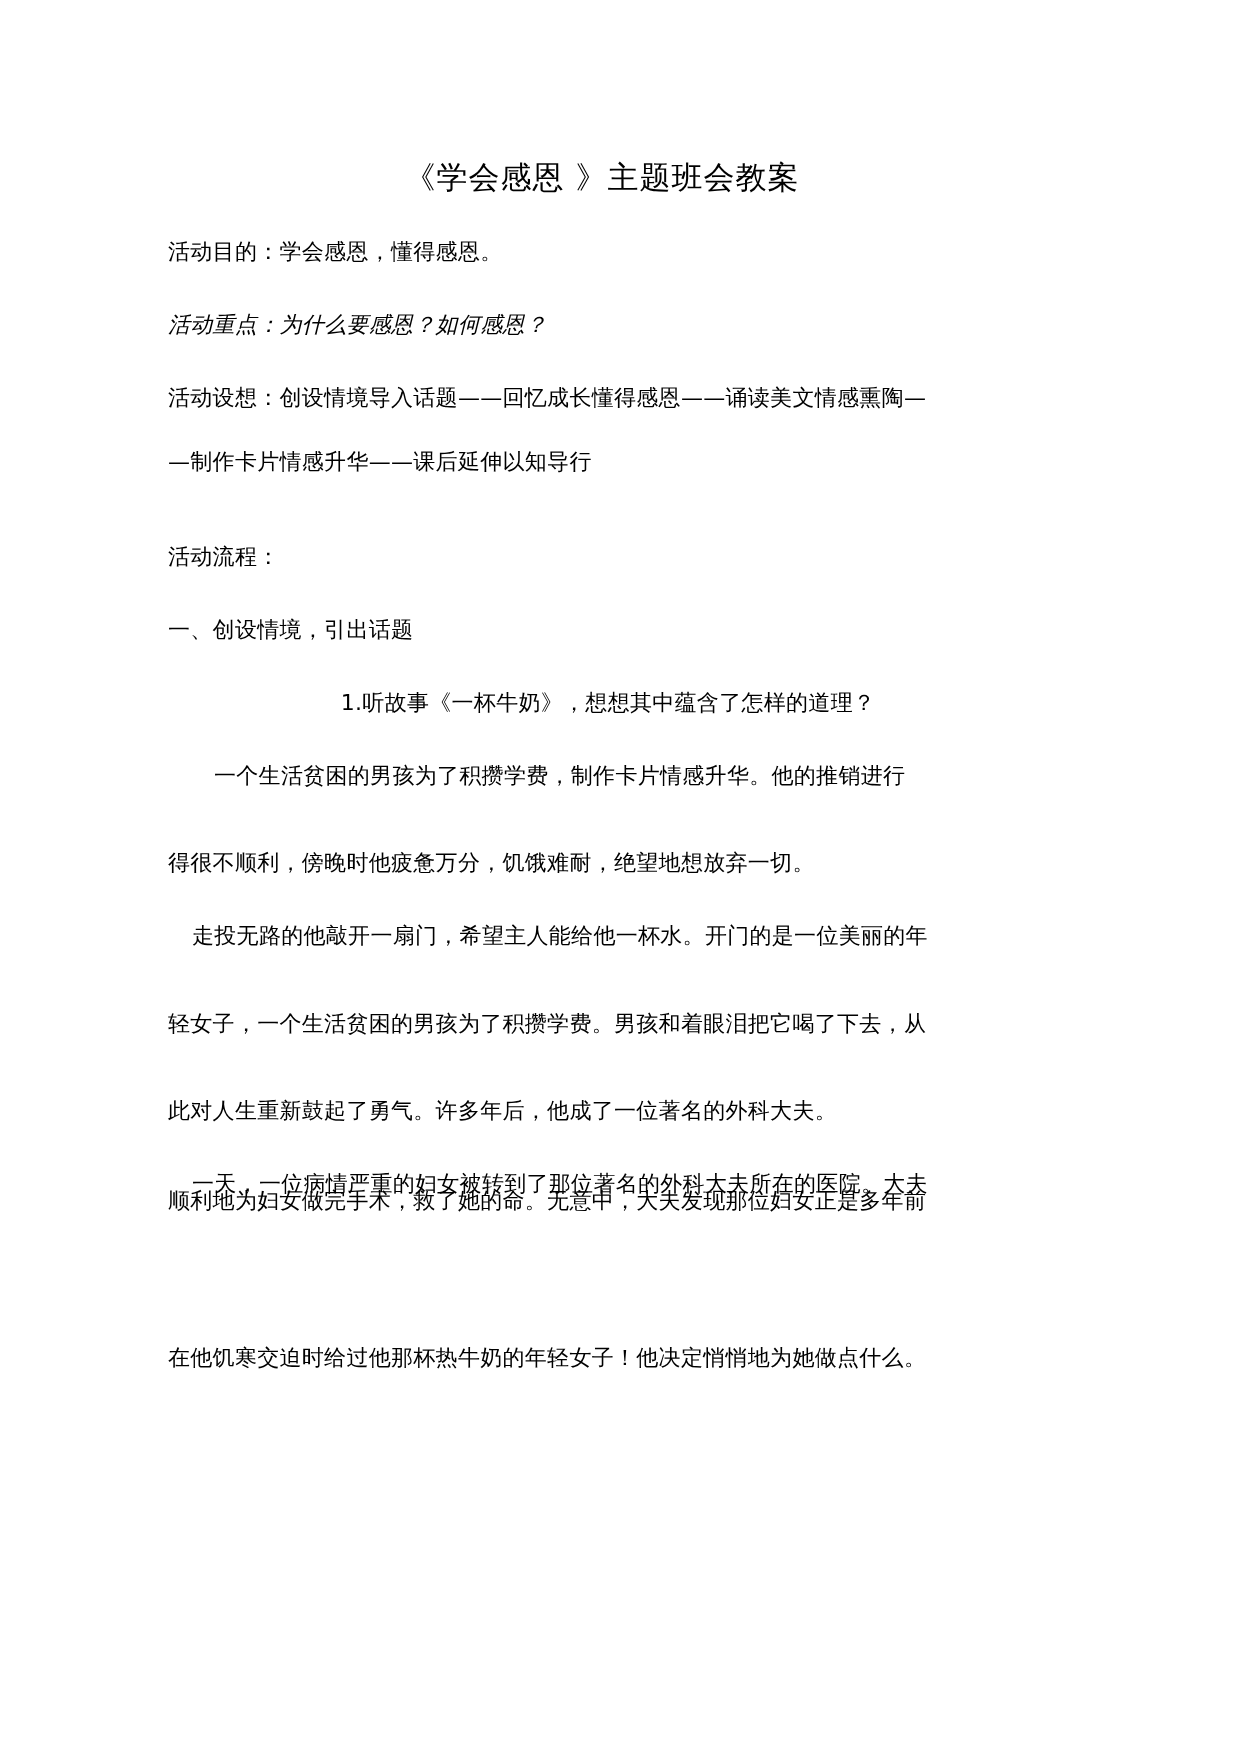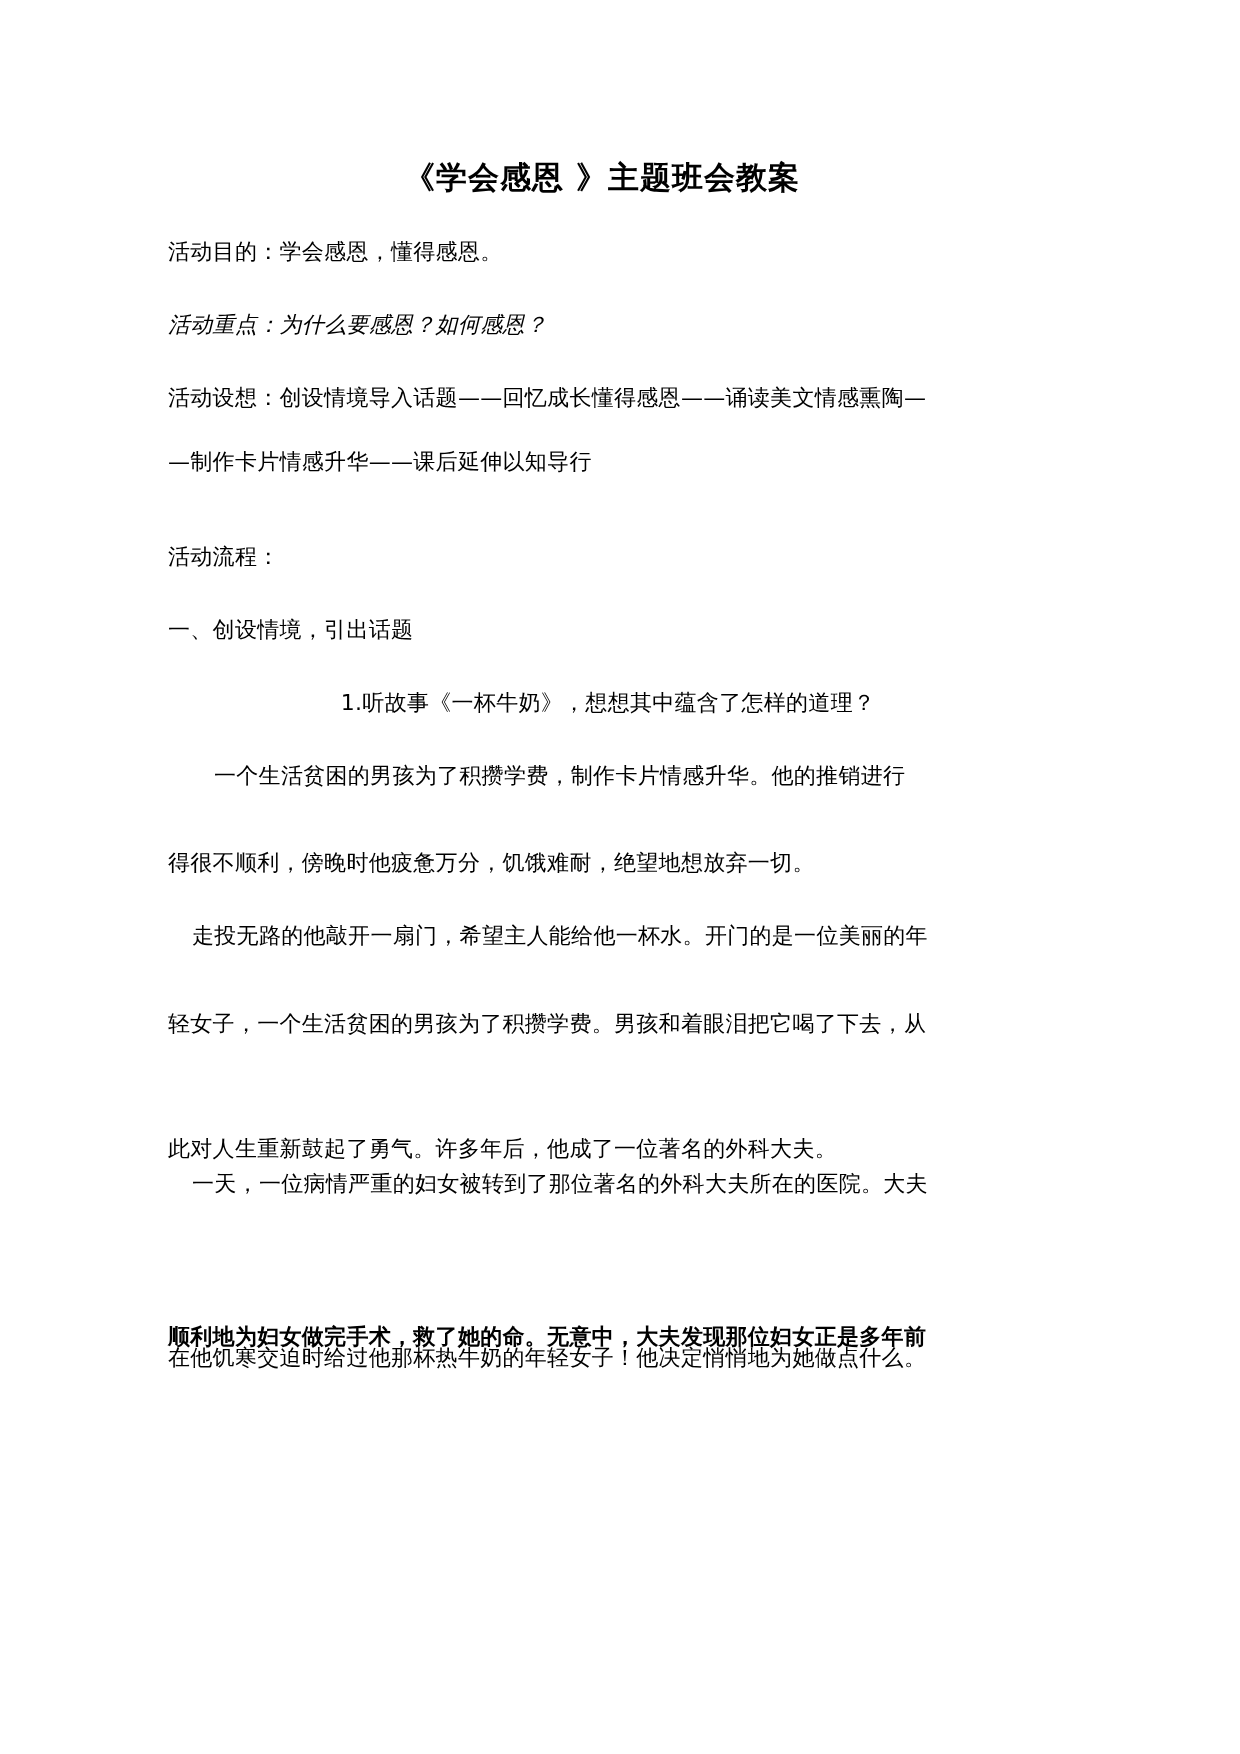--- a/index.html
+++ b/index.html
@@ -22,21 +22,21 @@
       height: 1754px;
       background: #ffffff;
     }
     .title {
       position: absolute;
       top: 155px;
       left: 0;
       width: 1204px;
       text-align: center;
       font-size: 31px;
-      font-weight: bold;
+      font-weight: normal;
       letter-spacing: 1px;
       line-height: 44px;
       white-space: nowrap;
     }
     .line {
       position: absolute;
       left: 168px;
       width: 880px;
       font-size: 22px;
       line-height: 32px;
@@ -56,17 +56,17 @@
   <div class="line" style="top:309px;font-style:italic;">活动重点：为什么要感恩？如何感恩？</div>
   <div class="line" style="top:382px;">活动设想：创设情境导入话题——回忆成长懂得感恩——诵读美文情感熏陶—</div>
   <div class="line" style="top:446px;">—制作卡片情感升华——课后延伸以知导行</div>
   <div class="line" style="top:541px;">活动流程：</div>
   <div class="line" style="top:614px;">一、创设情境，引出话题</div>
   <div class="line" style="top:687px;text-align:center;">1.听故事《一杯牛奶》，想想其中蕴含了怎样的道理？</div>
   <div class="line indent2" style="top:760px;">一个生活贫困的男孩为了积攒学费，制作卡片情感升华。他的推销进行</div>
   <div class="line" style="top:847px;">得很不顺利，傍晚时他疲惫万分，饥饿难耐，绝望地想放弃一切。</div>
   <div class="line indent1" style="top:920px;">走投无路的他敲开一扇门，希望主人能给他一杯水。开门的是一位美丽的年</div>
   <div class="line" style="top:1008px;">轻女子，一个生活贫困的男孩为了积攒学费。男孩和着眼泪把它喝了下去，从</div>
-  <div class="line" style="top:1135px;font-family:Liberation Mono, monospace;">此对人生重新鼓起了勇气。许多年后，他成了一位著名的外科大夫。</div>
+  <div class="line" style="top:1095px;">此对人生重新鼓起了勇气。许多年后，他成了一位著名的外科大夫。</div>
   <div class="line indent1" style="top:1168px;">一天，一位病情严重的妇女被转到了那位著名的外科大夫所在的医院。大夫</div>
-  <div class="line" style="top:1321px;font-weight:bold;">顺利地为妇女做完手术，救了她的命。无意中，大夫发现那位妇女正是多年前</div>
+  <div class="line" style="top:1185px;">顺利地为妇女做完手术，救了她的命。无意中，大夫发现那位妇女正是多年前</div>
   <div class="line" style="top:1342px;">在他饥寒交迫时给过他那杯热牛奶的年轻女子！他决定悄悄地为她做点什么。</div>
 </div>
 
 </body></html>

